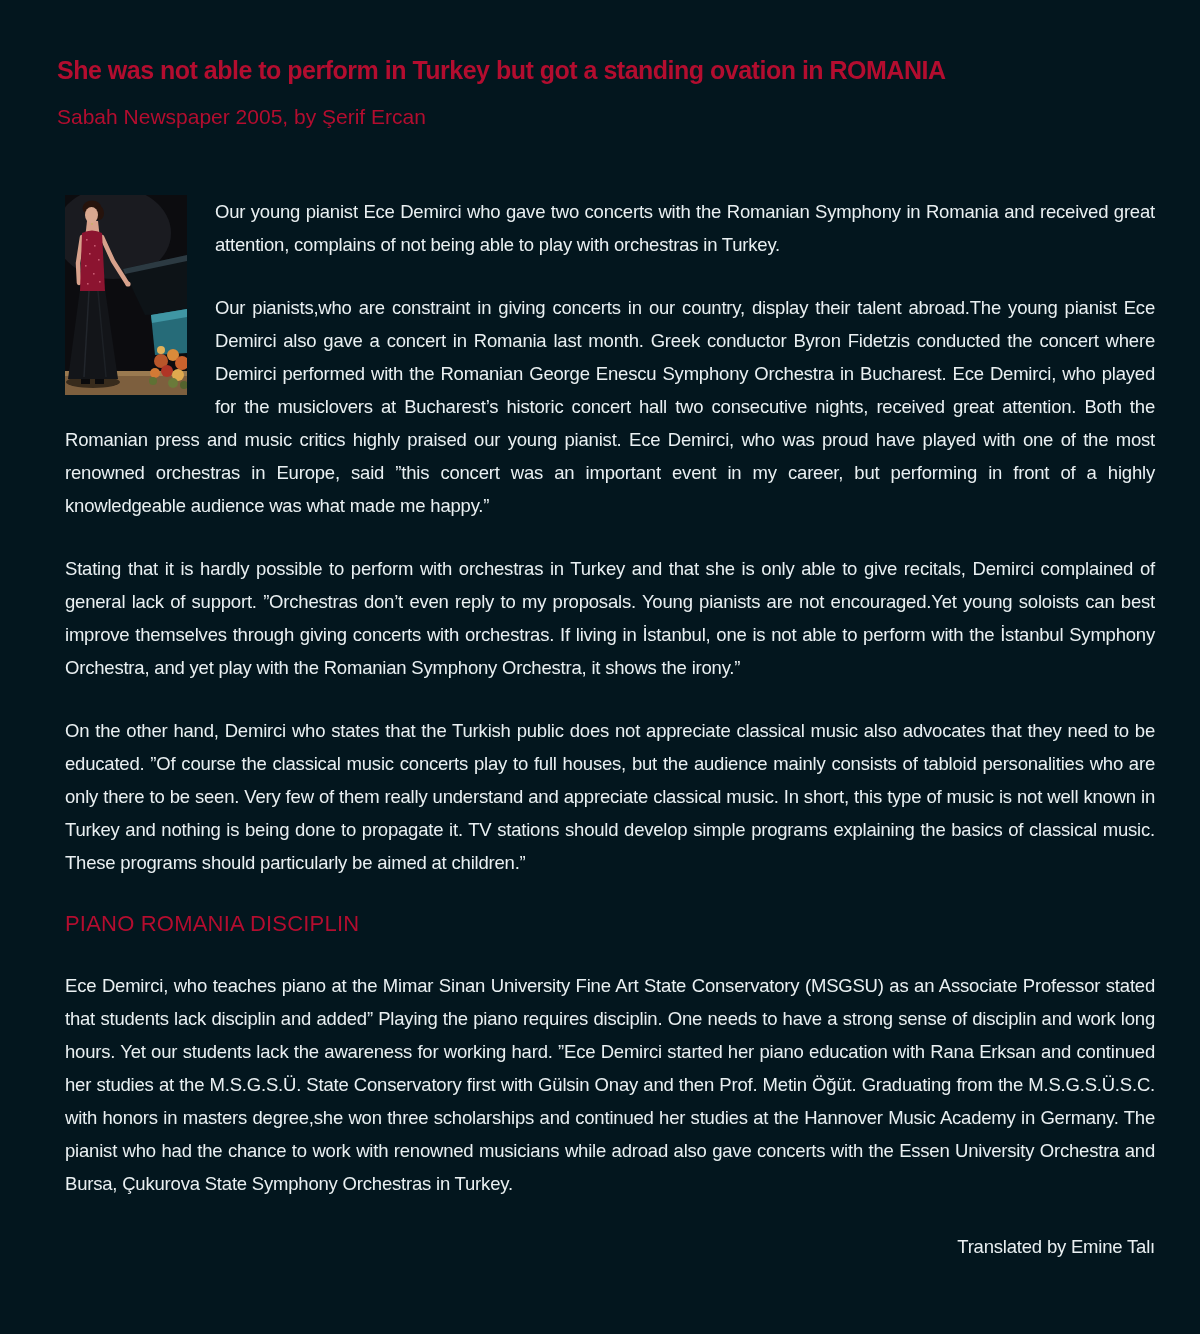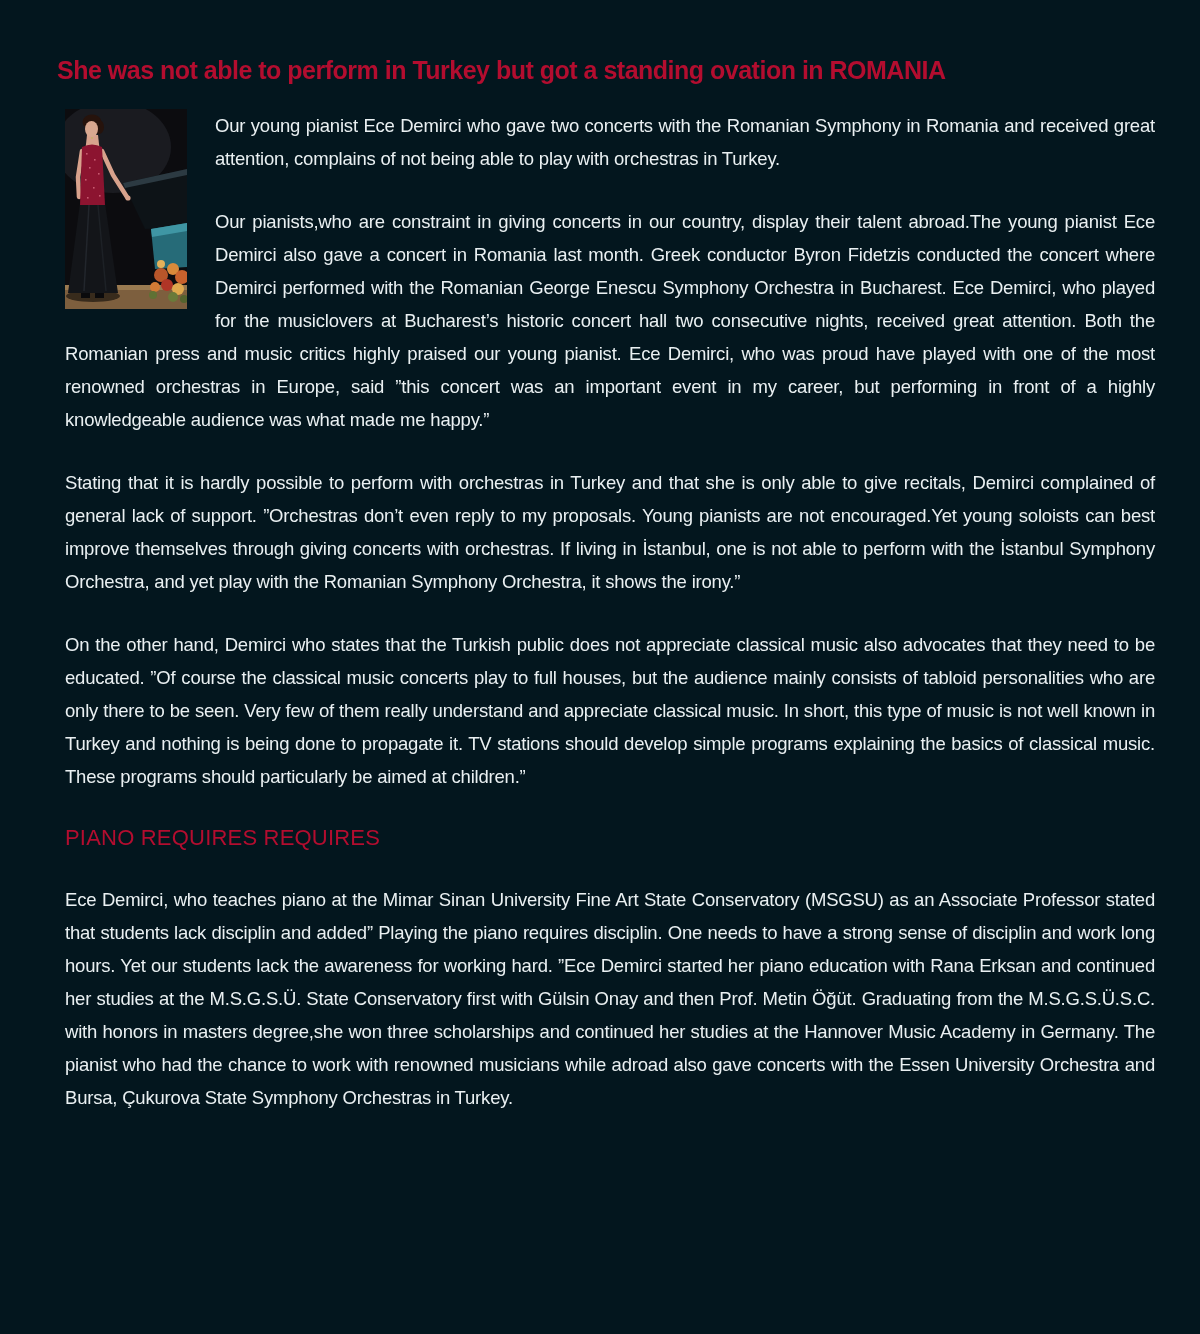--- a/index.html
+++ b/index.html
@@ -68,20 +68,21 @@
     color:var(--text);
   }
 </style>
 </head>
 <body>
 
 <div class="page">
 
   <div class="header">
     <h1 class="title">She was not able to perform in Turkey but got a standing ovation in ROMANIA</h1>
+    <div class="byline">Sabah Newspaper 2005, by Şerif Ercan</div>
   </div>
 
   <div class="article">
 
     <svg class="photo" viewBox="0 0 122 200" role="img" aria-label="Pianist in a red sparkly top and long black skirt standing in front of a grand piano with a flower bouquet on stage">
 
       <rect width="122" height="200" fill="#0c0c0f"></rect>
       <ellipse cx="48" cy="38" rx="58" ry="46" fill="#1a1b20"></ellipse>
 
       <rect y="176" width="122" height="24" fill="#7d5f3e"></rect>
@@ -134,19 +135,20 @@
         <ellipse cx="26.5" cy="20" rx="6.5" ry="8" fill="#d9a890"></ellipse>
         <circle cx="27" cy="29" r="1" fill="#c8b06a"></circle>
       </g>
     </svg>
 
     <p class="para para-first">Our young pianist Ece Demirci who gave two concerts with the Romanian Symphony in Romania and received great attention, complains of not being able to play with orchestras in Turkey.</p>
     <p class="para">Our pianists,who are constraint in giving concerts in our country, display their talent abroad.The young pianist Ece Demirci also gave a concert in Romania last month. Greek conductor Byron Fidetzis conducted the concert where Demirci performed with the Romanian George Enescu Symphony Orchestra in Bucharest. Ece Demirci, who played for the musiclovers at Bucharest’s historic concert hall two consecutive nights, received great attention. Both the Romanian press and music critics highly praised our young pianist. Ece Demirci, who was proud have played with one of the most renowned orchestras in Europe, said ”this concert was an important event in my career, but performing in front of a highly knowledgeable audience was what made me happy.”</p>
     <p class="para">Stating that it is hardly possible to perform with orchestras in Turkey and that she is only able to give recitals, Demirci complained of general lack of support. ”Orchestras don’t even reply to my proposals. Young pianists are not encouraged.Yet young soloists can best improve themselves through giving concerts with orchestras. If living in İstanbul, one is not able to perform with the İstanbul Symphony Orchestra, and yet play with the Romanian Symphony Orchestra, it shows the irony.”</p>
     <p class="para">On the other hand, Demirci who states that the Turkish public does not appreciate classical music also advocates that they need to be educated. ”Of course the classical music concerts play to full houses, but the audience mainly consists of tabloid personalities who are only there to be seen. Very few of them really understand and appreciate classical music. In short, this type of music is not well known in Turkey and nothing is being done to propagate it. TV stations should develop simple programs explaining the basics of classical music. These programs should particularly be aimed at children.”</p>
 
-    <h2 class="section-heading">PIANO REQUIRES REQUIRES</h2>
+    <h2 class="section-heading">PIANO ROMANIA DISCIPLIN</h2>
 
     <p class="para">Ece Demirci, who teaches piano at the Mimar Sinan University Fine Art State Conservatory (MSGSU) as an Associate Professor stated that students lack disciplin and added” Playing the piano requires disciplin. One needs to have a strong sense of disciplin and work long hours. Yet our students lack the awareness for working hard. ”Ece Demirci started her piano education with Rana Erksan and continued her studies at the M.S.G.S.Ü. State Conservatory first with Gülsin Onay and then Prof. Metin Öğüt. Graduating from the M.S.G.S.Ü.S.C. with honors in masters degree,she won three scholarships and continued her studies at the Hannover Music Academy in Germany. The pianist who had the chance to work with renowned musicians while adroad also gave concerts with the Essen University Orchestra and Bursa, Çukurova State Symphony Orchestras in Turkey.</p>
 
+    <div class="translator">Translated by Emine Talı</div>
 
   </div>
 </div>
 
 </body></html>

